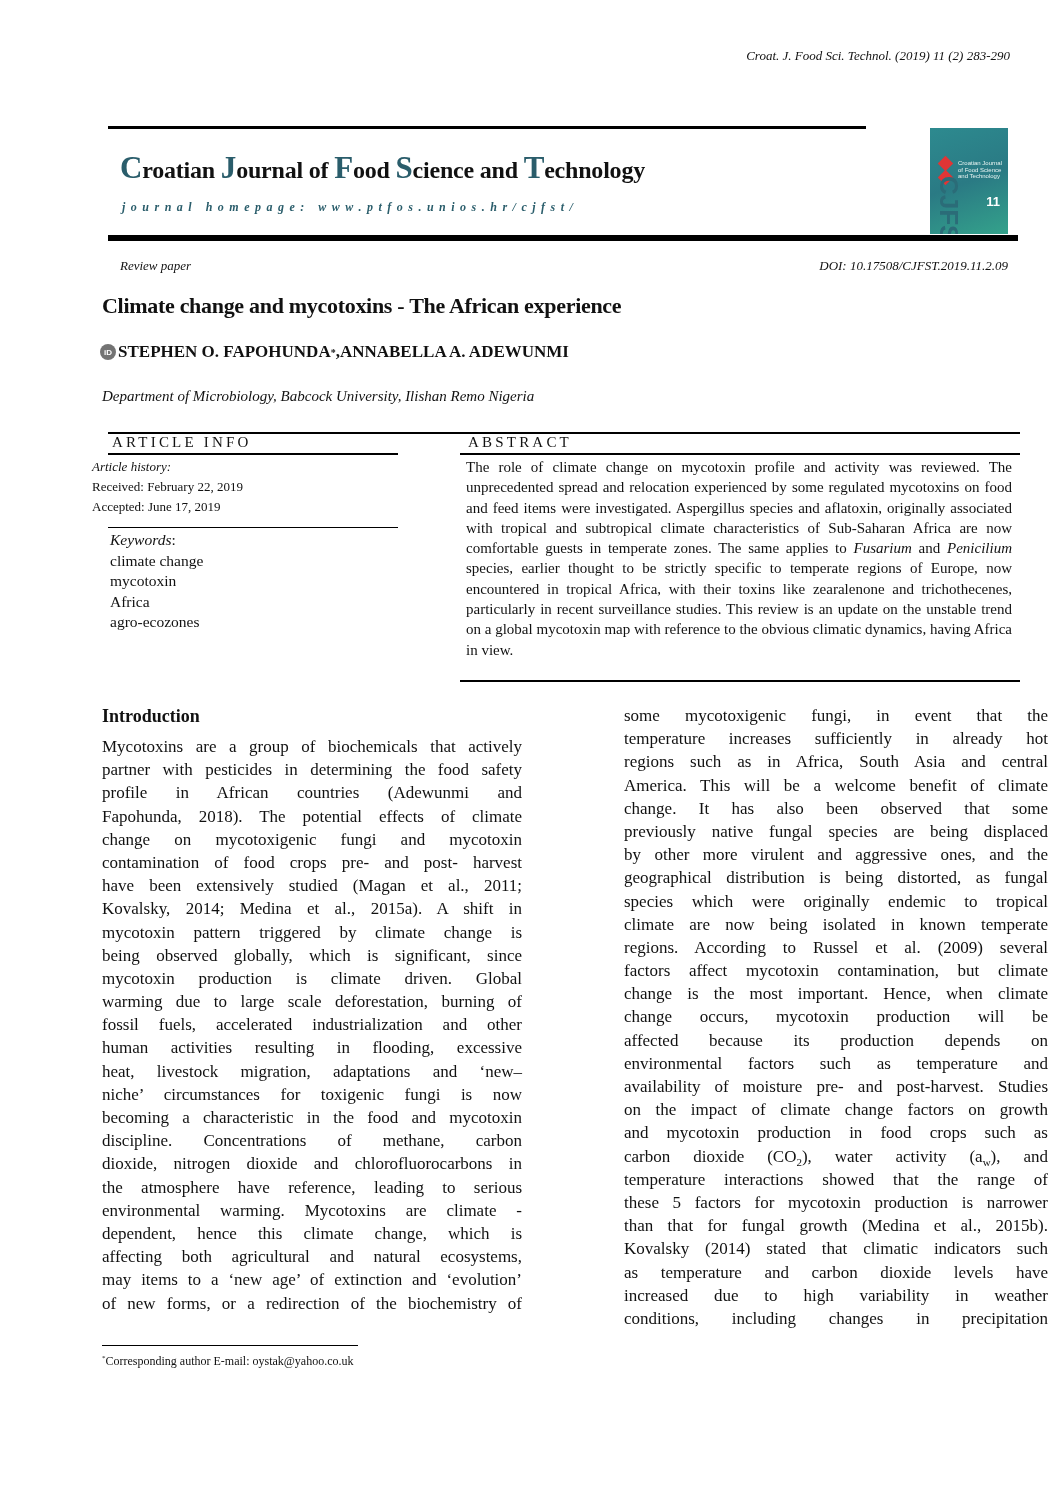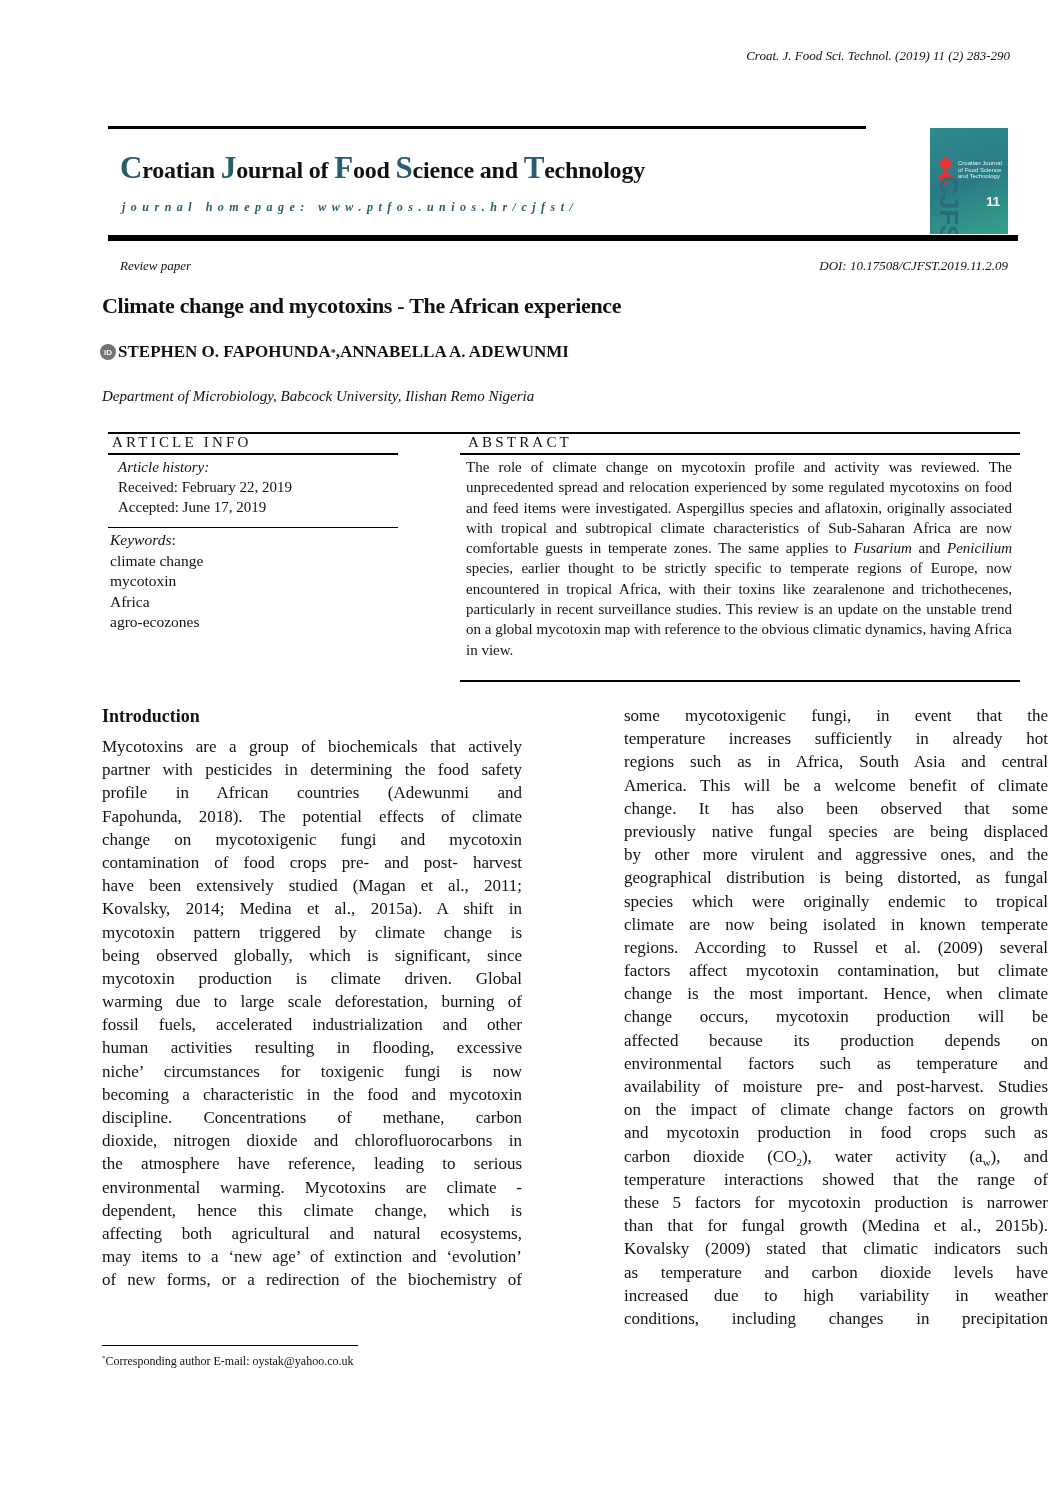--- a/index.html
+++ b/index.html
@@ -27,21 +27,21 @@
   .authors { left: 100px; top: 342px; font-size: 17px; font-weight: bold; white-space: nowrap; display: flex; align-items: center; }
   .orcid { width: 16px; height: 16px; border-radius: 50%; background: #737373; color: #fff; font-family: "Liberation Sans", sans-serif; font-size: 8px; display: inline-flex; align-items: center; justify-content: center; margin-right: 2px; }
   .authors sup { font-size: 10px; }
   .affiliation { left: 102px; top: 388px; font-style: italic; font-size: 15px; white-space: nowrap; }
   .ai-rule-top { left: 108px; top: 432px; width: 912px; height: 2px; background: #000; }
   .section-label { top: 434px; font-size: 15px; letter-spacing: 3.2px; font-family: "Liberation Serif", serif; }
   .ai-label { left: 112px; }
   .ab-label { left: 468px; }
   .ai-rule-under { left: 108px; top: 453px; width: 290px; height: 2px; background: #000; }
   .ab-rule-under { left: 460px; top: 453px; width: 560px; height: 2px; background: #000; }
-  .info-block { left: 118px; top: 457px; font-size: 15px; line-height: 20px; }
+  .info-block { left: 92px; top: 457px; font-size: 13px; line-height: 20px; }
   .info-block .it { font-style: italic; }
   .kw-rule { left: 108px; top: 527px; width: 290px; height: 1px; background: #000; }
   .kw-block { left: 110px; top: 530px; font-size: 15.5px; line-height: 20.5px; }
   .abstract-text { left: 466px; top: 457px; width: 546px; font-size: 15px; line-height: 20.3px; text-align: justify; text-align-last: left; }
   .ab-rule-bottom { left: 460px; top: 680px; width: 560px; height: 2px; background: #000; }
   .intro-heading { left: 102px; top: 706px; font-size: 18px; font-weight: bold; }
   .col { font-size: 17px; line-height: 23.2px; text-align: justify; }
   .col .ln { display: block; text-align: justify; text-align-last: justify; white-space: nowrap; height: 23.2px; }
   .col-left { left: 102px; top: 735px; width: 420px; }
   .col-right { left: 584px; top: 704px; width: 424px; margin-left: 40px; }
@@ -119,20 +119,21 @@
     <span class="ln">change on mycotoxigenic fungi and mycotoxin</span>
     <span class="ln">contamination of food crops pre- and post- harvest</span>
     <span class="ln">have been extensively studied (Magan et al., 2011;</span>
     <span class="ln">Kovalsky, 2014; Medina et al., 2015a). A shift in</span>
     <span class="ln">mycotoxin pattern triggered by climate change is</span>
     <span class="ln">being observed globally, which is significant, since</span>
     <span class="ln">mycotoxin production is climate driven. Global</span>
     <span class="ln">warming due to large scale deforestation, burning of</span>
     <span class="ln">fossil fuels, accelerated industrialization and other</span>
     <span class="ln">human activities resulting in flooding, excessive</span>
+    <span class="ln">heat, livestock migration, adaptations and ‘new–</span>
     <span class="ln">niche’ circumstances for toxigenic fungi is now</span>
     <span class="ln">becoming a characteristic in the food and mycotoxin</span>
     <span class="ln">discipline. Concentrations of methane, carbon</span>
     <span class="ln">dioxide, nitrogen dioxide and chlorofluorocarbons in</span>
     <span class="ln">the atmosphere have reference, leading to serious</span>
     <span class="ln">environmental warming. Mycotoxins are climate -</span>
     <span class="ln">dependent, hence this climate change, which is</span>
     <span class="ln">affecting both agricultural and natural ecosystems,</span>
     <span class="ln">may items to a ‘new age’ of extinction and ‘evolution’</span>
     <span class="ln">of new forms, or a redirection of the biochemistry of</span>
@@ -158,21 +159,21 @@
       <span class="ln">environmental factors such as temperature and</span>
       <span class="ln">availability of moisture pre- and post-harvest. Studies</span>
       <span class="ln">on the impact of climate change factors on growth</span>
       <span class="ln">and mycotoxin production in food crops such as</span>
     </div>
   <span class="ln"><span>carbon dioxide (CO</span><sub>2</sub><span>), water activity (a</span><sub>w</sub><span>), and</span></span>
   <div id="col-right-b">
       <span class="ln">temperature interactions showed that the range of</span>
       <span class="ln">these 5 factors for mycotoxin production is narrower</span>
       <span class="ln">than that for fungal growth (Medina et al., 2015b).</span>
-      <span class="ln">Kovalsky (2009) stated that climatic indicators such</span>
+      <span class="ln">Kovalsky (2014) stated that climatic indicators such</span>
       <span class="ln">as temperature and carbon dioxide levels have</span>
       <span class="ln">increased due to high variability in weather</span>
       <span class="ln">conditions, including changes in precipitation</span>
     </div>
 </div>
 
 <div class="abs fn-rule"></div>
 <div class="abs footnote"><sup>*</sup><span>Corresponding author E-mail: oystak@yahoo.co.uk</span></div>
 
 </body></html>

